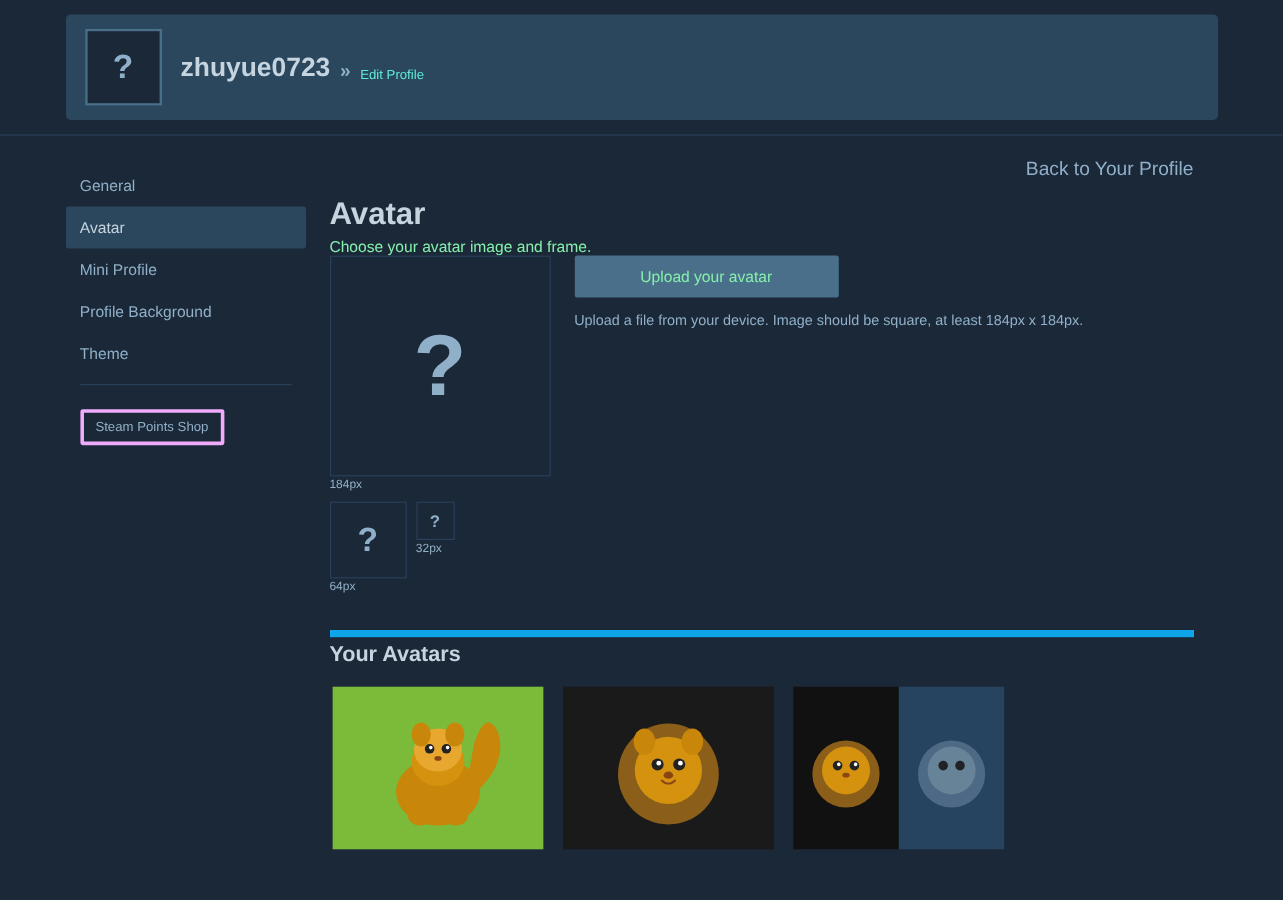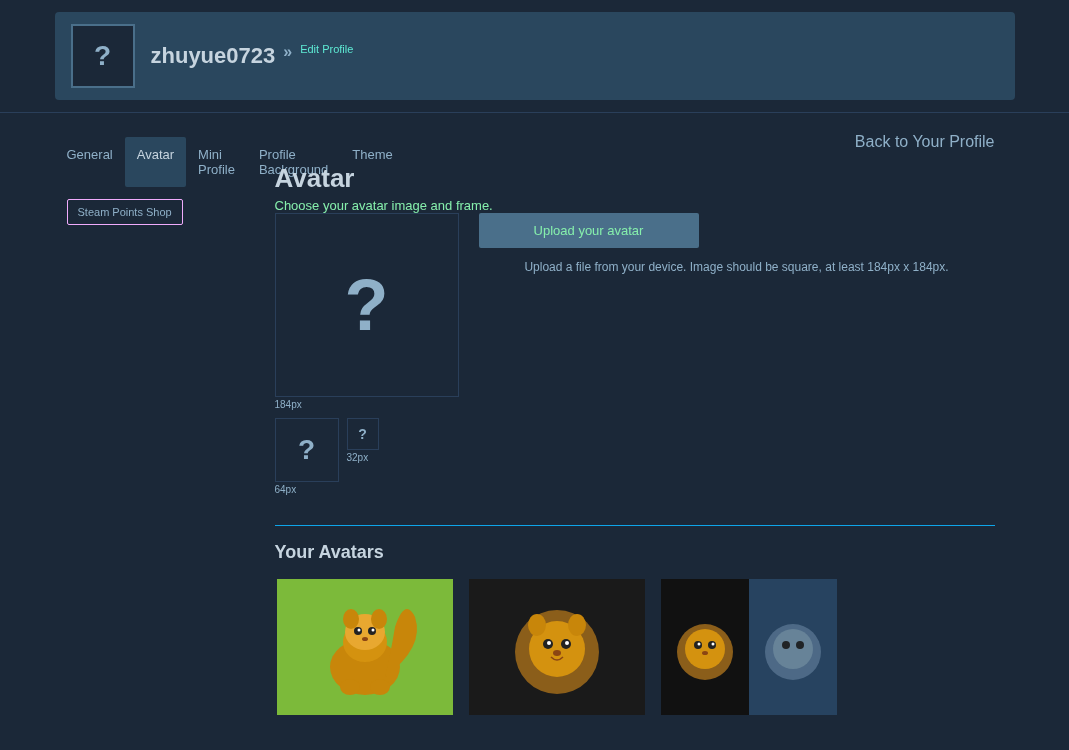--- a/index.html
+++ b/index.html
@@ -36,21 +36,21 @@
       display: flex;
       align-items: center;
       justify-content: center;
       font-size: 28px;
       color: #8fb0c8;
       font-weight: bold;
       flex-shrink: 0;
     }
     .header-user {
       display: flex;
-      align-items: flex-start;
+      align-items: flex-end;
       gap: 8px;
       font-size: 22px;
       color: #c6d4df;
       font-weight: bold;
     }
     .header-separator {
       color: #8fb0c8;
       font-size: 16px;
     }
     .header-edit {
@@ -70,21 +70,21 @@
     }
 
     
     .sidebar {
       width: 200px;
       flex-shrink: 0;
       padding-top: 4px;
     }
     .sidebar-nav {
       display: flex;
-      flex-direction: row;
+      flex-direction: column;
     }
     .nav-item {
       padding: 10px 12px;
       cursor: pointer;
       color: #8fb0c8;
       font-size: 13px;
       border-radius: 2px;
     }
     .nav-item.active {
       background: #2a475e;
@@ -92,21 +92,21 @@
     }
     .sidebar-divider {
       border: none;
       border-top: 1px solid #2a3f5a;
       margin: 8px 12px;
     }
     .steam-points-btn {
       margin: 12px 12px 0;
       padding: 6px 10px;
       background: transparent;
-      border: 1px solid #f0abfc;
+      border: 3px solid #f0abfc;
       color: #8fb0c8;
       font-size: 11px;
       cursor: pointer;
       border-radius: 2px;
     }
 
     
     .content {
       flex: 1;
       padding: 0 20px;
@@ -207,27 +207,26 @@
       cursor: pointer;
       border-radius: 2px;
       width: 100%;
       max-width: 220px;
       margin-bottom: 10px;
     }
     .upload-desc {
       font-size: 12px;
       color: #8fb0c8;
       line-height: 1.5;
-      text-align: center;
     }
 
     
     .your-avatars-section {
-      border-top: 1px solid #0ea5e9;
-      padding-top: 16px;
+      border-top: 6px solid #0ea5e9;
+      padding-top: 4px;
     }
     .your-avatars-title {
       font-size: 18px;
       color: #c6d4df;
       font-weight: bold;
       margin-bottom: 14px;
     }
     .avatars-grid {
       display: flex;
       gap: 12px;

